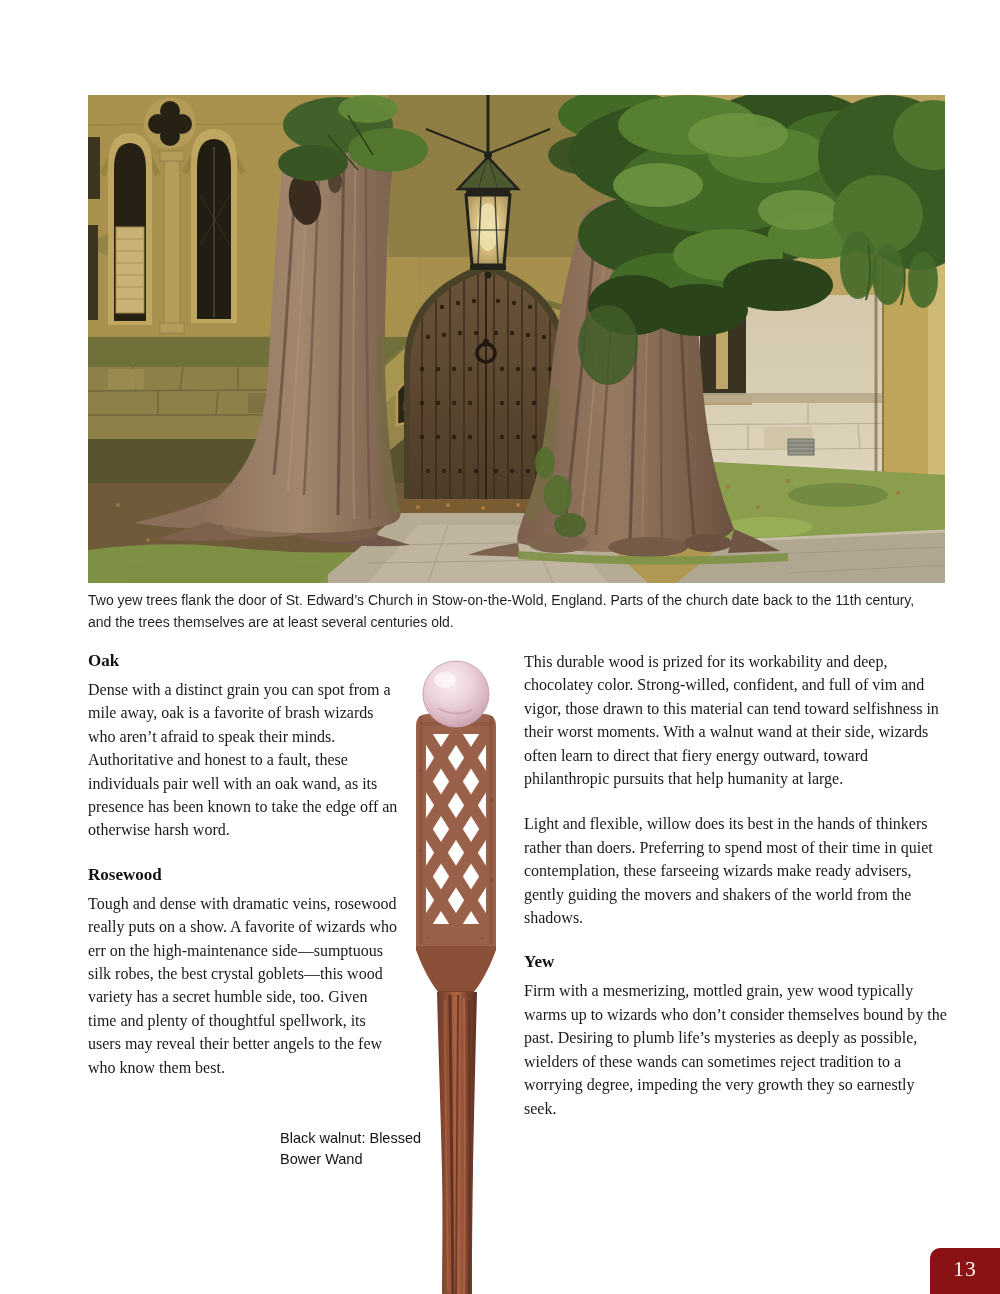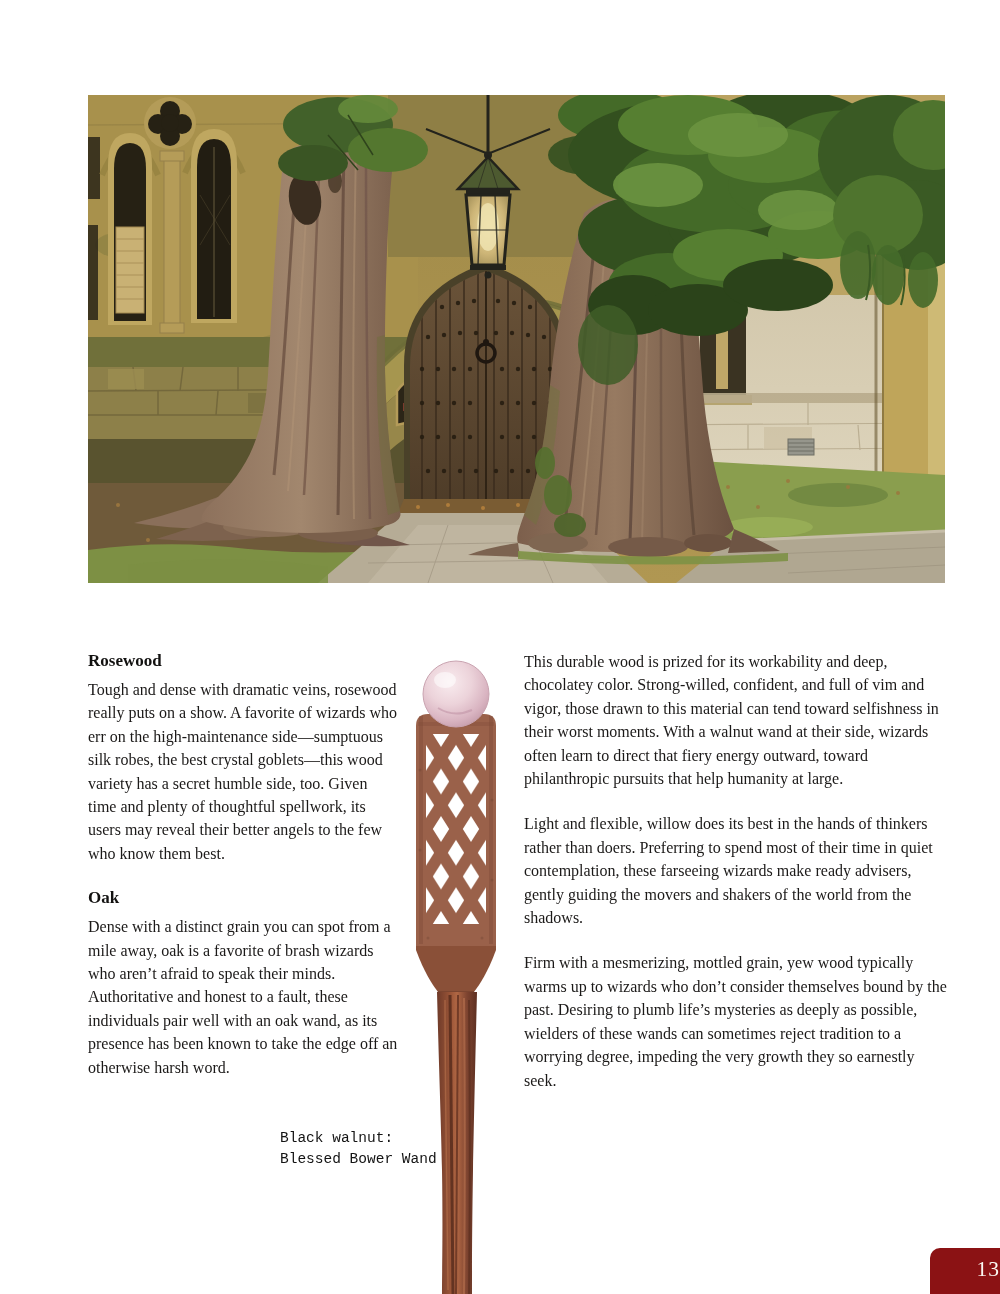--- a/index.html
+++ b/index.html
@@ -8,23 +8,23 @@
   .photo{position:absolute;left:88px;top:95px;width:857px;height:488px;display:block;}
   .caption{position:absolute;left:88px;top:589px;width:852px;margin:0;
            font-family:"Liberation Sans",sans-serif;font-size:14px;line-height:1.58;color:#231f20;}
   .col{position:absolute;top:650px;}
   .col-left{left:88px;width:310px;}
   .col-right{left:524px;width:424px;}
   .col h3{margin:0 0 6px 0;font-size:17px;line-height:22px;font-weight:bold;color:#121110;}
   .col p{margin:0 0 22px 0;font-size:16px;line-height:23.4px;color:#1b1918;}
   .wand{position:absolute;left:398px;top:650px;width:116px;height:644px;display:block;}
   .wand-caption{position:absolute;left:280px;top:1128px;width:158px;margin:0;
-                font-family:Liberation Mono, monospace;font-size:14.5px;line-height:1.45;color:#131313;}
+                font-family:Liberation Sans, sans-serif;font-size:14.5px;line-height:1.45;color:#131313;}
   .page-tab{position:absolute;right:0;bottom:0;width:70px;height:46px;background:#8b1214;
-            border-top-left-radius:10px;display:flex;align-items:center;justify-content:flex-end;
+            border-top-left-radius:10px;display:flex;align-items:center;justify-content:center;
             padding-bottom:4px;box-sizing:border-box;}
   .page-tab span{font-family:"Liberation Serif",serif;font-size:21.5px;color:#fbf8f2;letter-spacing:1px;}
 </style>
 </head>
 <body>
 
 <div class="page">
 
   <svg class="photo" viewBox="0 0 857 488" preserveAspectRatio="none" aria-hidden="true">
     <defs>
@@ -394,40 +394,42 @@
       <ellipse cx="790" cy="120" rx="45" ry="40" fill="#4f742e"></ellipse>
       <ellipse cx="845" cy="40" rx="40" ry="35" fill="#4f742e"></ellipse>
       <ellipse cx="770" cy="170" rx="18" ry="34" fill="#456a2a" opacity="0.9"></ellipse>
       <ellipse cx="800" cy="180" rx="16" ry="30" fill="#456a2a" opacity="0.9"></ellipse>
       <ellipse cx="835" cy="185" rx="15" ry="28" fill="#456a2a" opacity="0.9"></ellipse>
       <path d="M780,150 q5,30 -2,55 M815,160 q4,28 -2,50" stroke="#3a5a24" stroke-width="2" fill="none"></path>
       <ellipse cx="520" cy="250" rx="30" ry="40" fill="#3f5d28" opacity="0.85"></ellipse>
     </g>
   </svg>
 
+  <p class="caption">Two yew trees flank the door of St. Edward’s Church in Stow-on-the-Wold, England. Parts of the church date back to the 11th century, and the trees themselves are at least several centuries old.</p>
 
   <div class="col col-left">
+    <section>
+      <h3>Oak</h3>
+      <p>Dense with a distinct grain you can spot from a mile away, oak is a favorite of brash wizards who aren’t afraid to speak their minds. Authoritative and honest to a fault, these individuals pair well with an oak wand, as its presence has been known to take the edge off an otherwise harsh word.</p>
+    </section>
     <section>
       <h3>Rosewood</h3>
       <p>Tough and dense with dramatic veins, rosewood really puts on a show. A favorite of wizards who err on the high-maintenance side—sumptuous silk robes, the best crystal goblets—this wood variety has a secret humble side, too. Given time and plenty of thoughtful spellwork, its users may reveal their better angels to the few who know them best.</p>
-    </section>
-    <section>
-      <h3>Oak</h3>
-      <p>Dense with a distinct grain you can spot from a mile away, oak is a favorite of brash wizards who aren’t afraid to speak their minds. Authoritative and honest to a fault, these individuals pair well with an oak wand, as its presence has been known to take the edge off an otherwise harsh word.</p>
     </section>
   </div>
 
   <div class="col col-right">
     <section>
       <p>This durable wood is prized for its workability and deep, chocolatey color. Strong-willed, confident, and full of vim and vigor, those drawn to this material can tend toward selfishness in their worst moments. With a walnut wand at their side, wizards often learn to direct that fiery energy outward, toward philanthropic pursuits that help humanity at large.</p>
     </section>
     <section>
       <p>Light and flexible, willow does its best in the hands of thinkers rather than doers. Preferring to spend most of their time in quiet contemplation, these farseeing wizards make ready advisers, gently guiding the movers and shakers of the world from the shadows.</p>
     </section>
     <section>
+      <h3>Yew</h3>
       <p>Firm with a mesmerizing, mottled grain, yew wood typically warms up to wizards who don’t consider themselves bound by the past. Desiring to plumb life’s mysteries as deeply as possible, wielders of these wands can sometimes reject tradition to a worrying degree, impeding the very growth they so earnestly seek.</p>
     </section>
   </div>
 
   <svg class="wand" viewBox="0 0 116 644" aria-hidden="true">
     <defs>
       <radialGradient id="sphereG" cx="40%" cy="32%" r="75%">
         <stop offset="0" stop-color="#f9ecef"></stop>
           <stop offset="0.45" stop-color="#ecd3da"></stop>
         <stop offset="0.78" stop-color="#d9b4c1"></stop>

